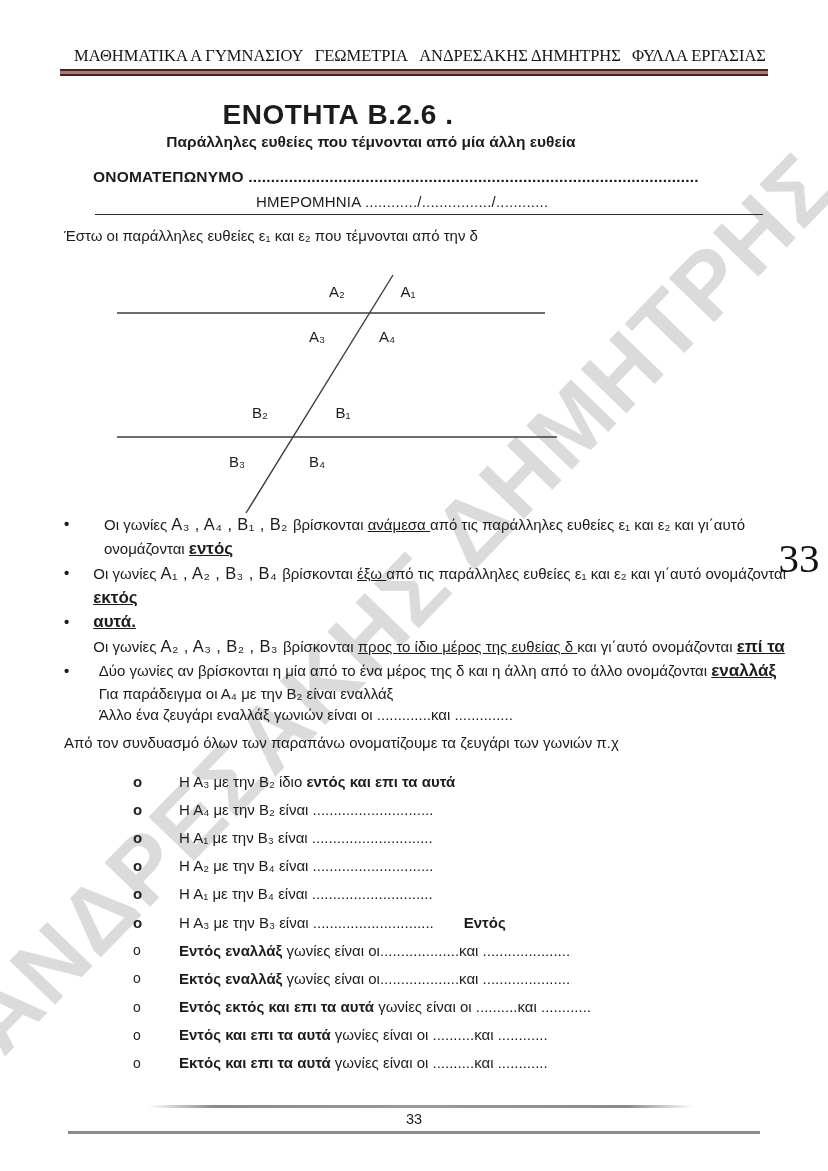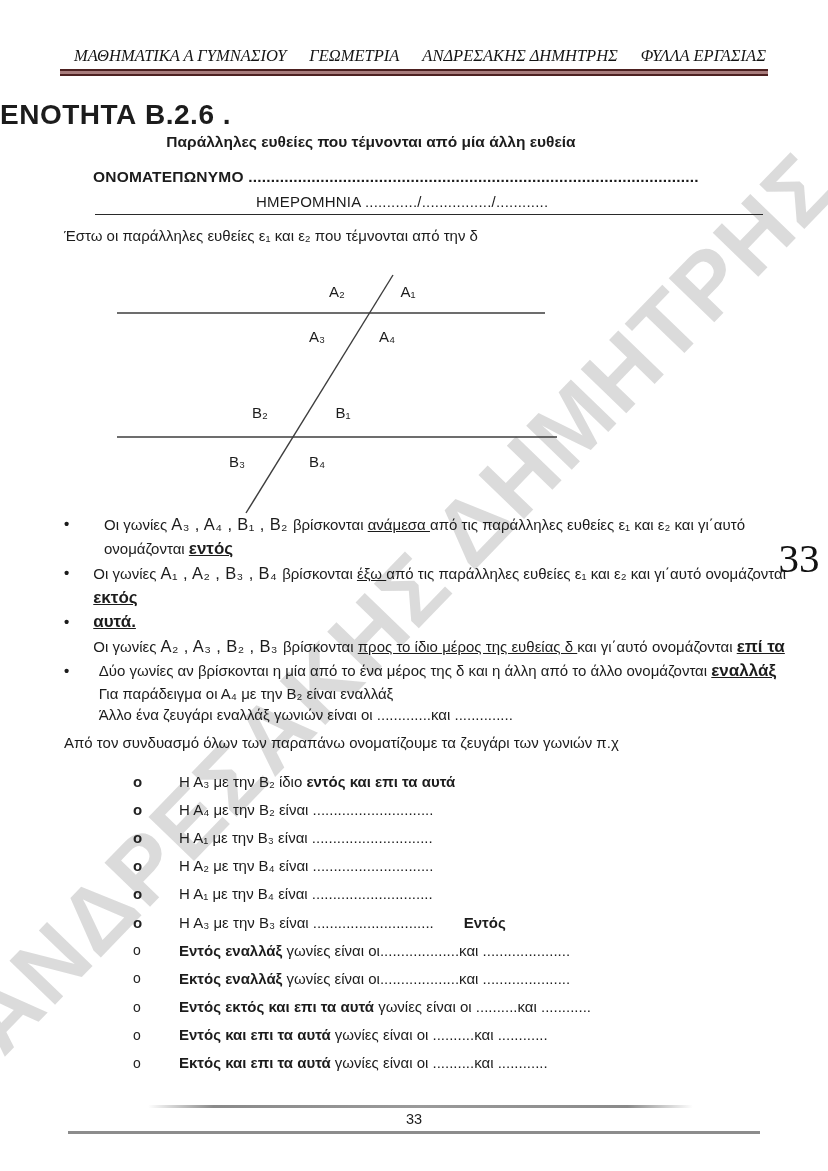--- a/index.html
+++ b/index.html
@@ -9,29 +9,29 @@
     background:#ffffff;
     overflow:hidden;
     font-family:"Liberation Sans","DejaVu Sans",sans-serif;
     color:#1c1c1c;
   }
   
   .header-row{
     position:absolute;left:74px;top:46px;width:692px;
     display:flex;justify-content:space-between;
     font-family:"Liberation Serif","DejaVu Serif",serif;
-    font-size:16.5px;color:#141414;white-space:nowrap;font-style:italic;
+    font-size:16.5px;color:#141414;white-space:nowrap;
   }
   .header-rule{
     position:absolute;left:60px;top:69px;width:708px;height:7px;
     background:linear-gradient(#4d2020 0 26%,#a87c7c 26% 72%,#4d2020 72% 100%);
   }
   
   .title{
-    position:absolute;left:0;top:99px;width:676px;
+    position:absolute;left:0;top:99px;width:676px;text-align:center;
     font-size:28px;font-weight:bold;letter-spacing:.5px;
   }
   .subtitle{
     position:absolute;left:0;top:133px;width:742px;text-align:center;
     font-size:15.5px;font-weight:bold;
   }
   .name-line{
     position:absolute;left:93px;top:168px;font-size:15.5px;font-weight:bold;
     white-space:nowrap;letter-spacing:.2px;
   }

